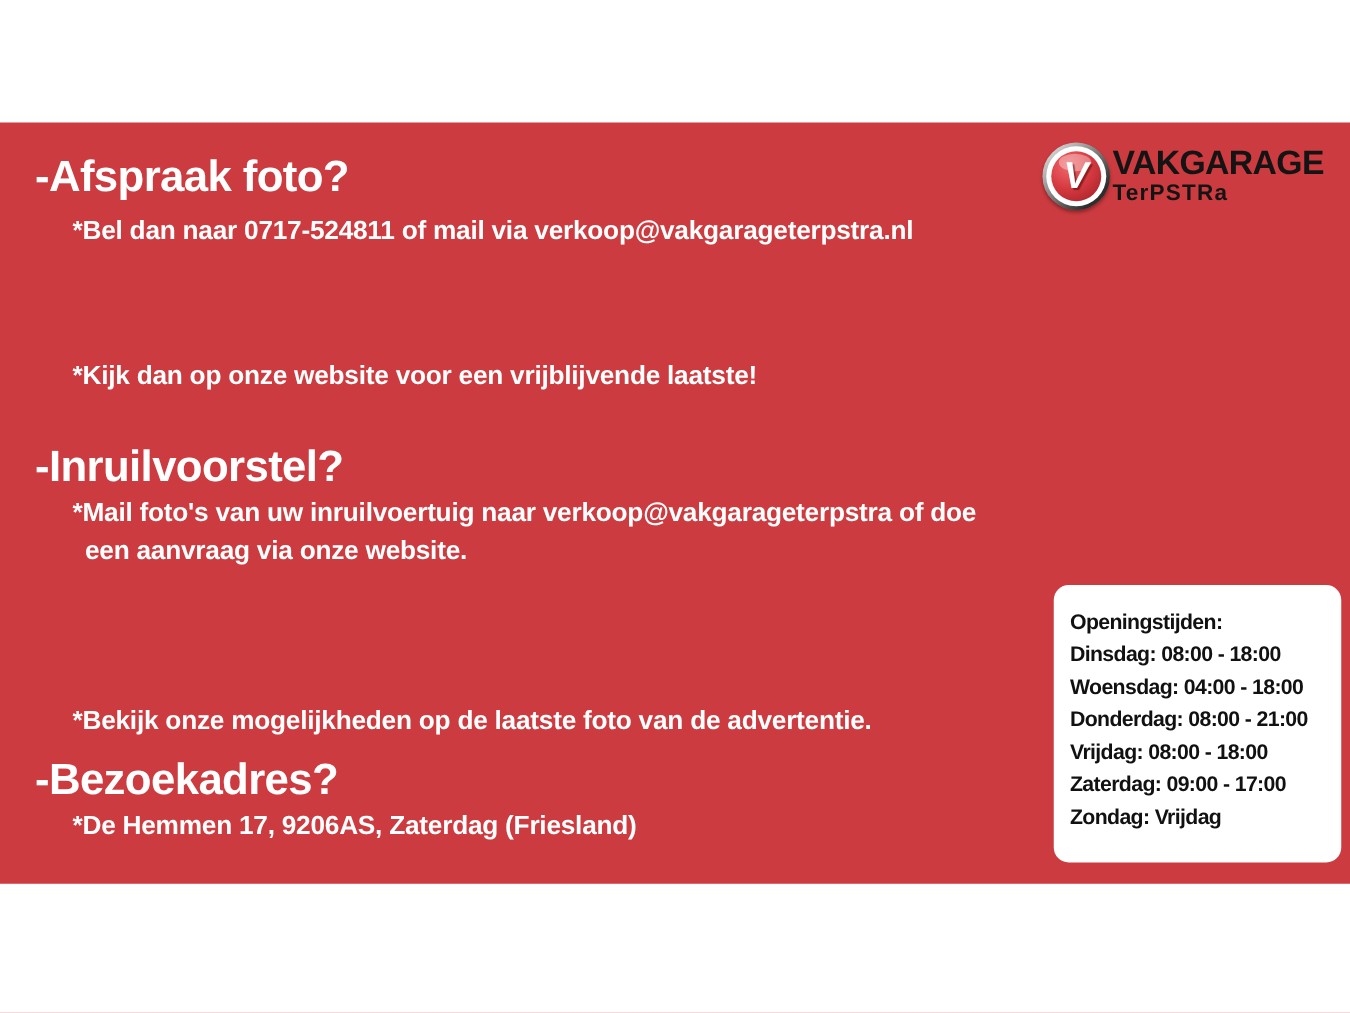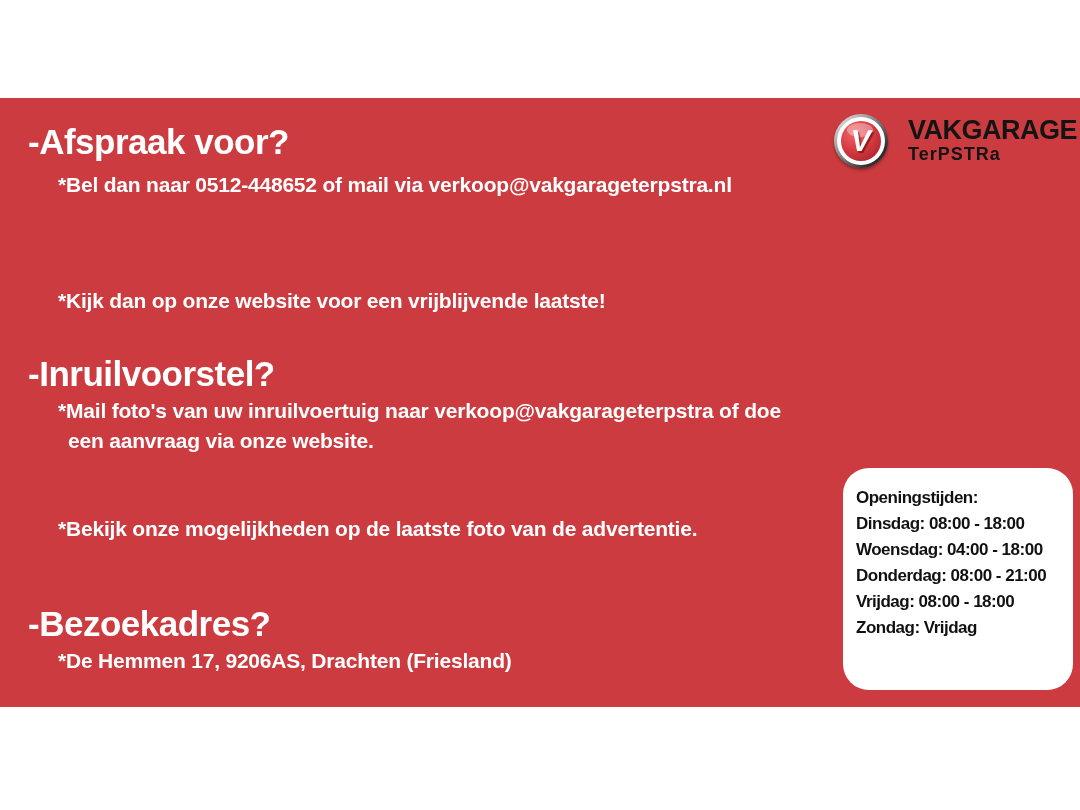--- a/index.html
+++ b/index.html
@@ -80,21 +80,21 @@
     color: #ffffff;
     font-weight: bold;
     font-size: 30px;
     line-height: 30px;
     transform: skewX(-10deg);
     text-shadow: 2px 2px 1px rgba(80,0,0,0.55);
     position: relative;
     z-index: 1;
   }
   .wordmark {
-    margin-left: 20px;
+    margin-left: 2px;
     margin-top: 2px;
   }
   .brand-name {
     color: #141414;
     font-weight: bold;
     font-size: 27px;
     line-height: 28px;
     letter-spacing: -0.5px;
   }
   .brand-sub {
@@ -127,21 +127,21 @@
   }
 
   
   .hours-box {
     position: absolute;
     left: 843px;
     top: 370px;
     width: 230px;
     height: 222px;
     background: #ffffff;
-    border-radius: 26px;
+    border-radius: 12px;
     box-sizing: border-box;
     padding: 17px 4px 0 13px;
   }
   .hours-line {
     color: #111111;
     font-weight: bold;
     font-size: 17px;
     line-height: 26px;
     letter-spacing: -0.5px;
     white-space: nowrap;
@@ -160,37 +160,38 @@
             <span class="badge-v">V</span>
           </div>
         </div>
       </div>
       <div class="wordmark">
         <div class="brand-name">VAKGARAGE</div>
         <div class="brand-sub">TerPSTRa</div>
       </div>
     </div>
 
-    <div class="heading" style="top:24px">-Afspraak voor?</div>
-    <div class="subline" style="top:72px">*Bel dan naar 0512-448652 of mail via verkoop@vakgarageterpstra.nl</div>
+    <div class="heading" style="top:24px">-Afspraak foto?</div>
+    <div class="subline" style="top:72px">*Bel dan naar 0717-524811 of mail via verkoop@vakgarageterpstra.nl</div>
 
     <div class="subline" style="top:188px">*Kijk dan op onze website voor een vrijblijvende laatste!</div>
 
     <div class="heading" style="top:256px">-Inruilvoorstel?</div>
     <div class="subline" style="top:328px; left:68px">een aanvraag via onze website.</div>
     <div class="subline" style="top:298px">*Mail foto's van uw inruilvoertuig naar verkoop@vakgarageterpstra of doe</div>
 
-    <div class="subline" style="top:416px">*Bekijk onze mogelijkheden op de laatste foto van de advertentie.</div>
+    <div class="subline" style="top:464px">*Bekijk onze mogelijkheden op de laatste foto van de advertentie.</div>
 
     <div class="heading" style="top:506px">-Bezoekadres?</div>
-    <div class="subline" style="top:548px">*De Hemmen 17, 9206AS, Drachten (Friesland)</div>
+    <div class="subline" style="top:548px">*De Hemmen 17, 9206AS, Zaterdag (Friesland)</div>
 
     <div class="hours-box">
       <div class="hours-line">Openingstijden:</div>
       <div class="hours-line">Dinsdag: 08:00 - 18:00</div>
       <div class="hours-line">Woensdag: 04:00 - 18:00</div>
       <div class="hours-line">Donderdag: 08:00 - 21:00</div>
       <div class="hours-line">Vrijdag: 08:00 - 18:00</div>
+      <div class="hours-line">Zaterdag: 09:00 - 17:00</div>
       <div class="hours-line">Zondag: Vrijdag</div>
     </div>
 
   </div>
 </div>
 
 </body></html>

